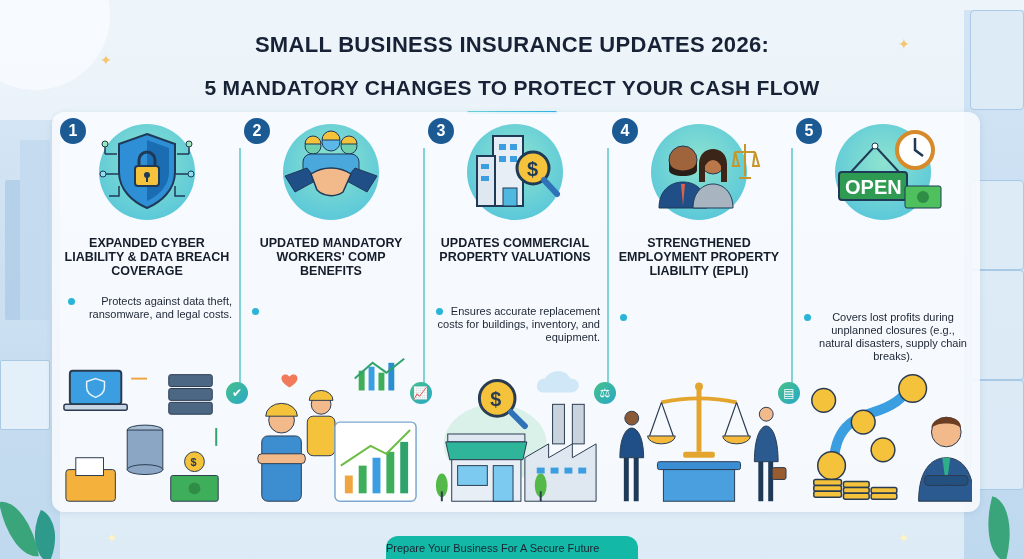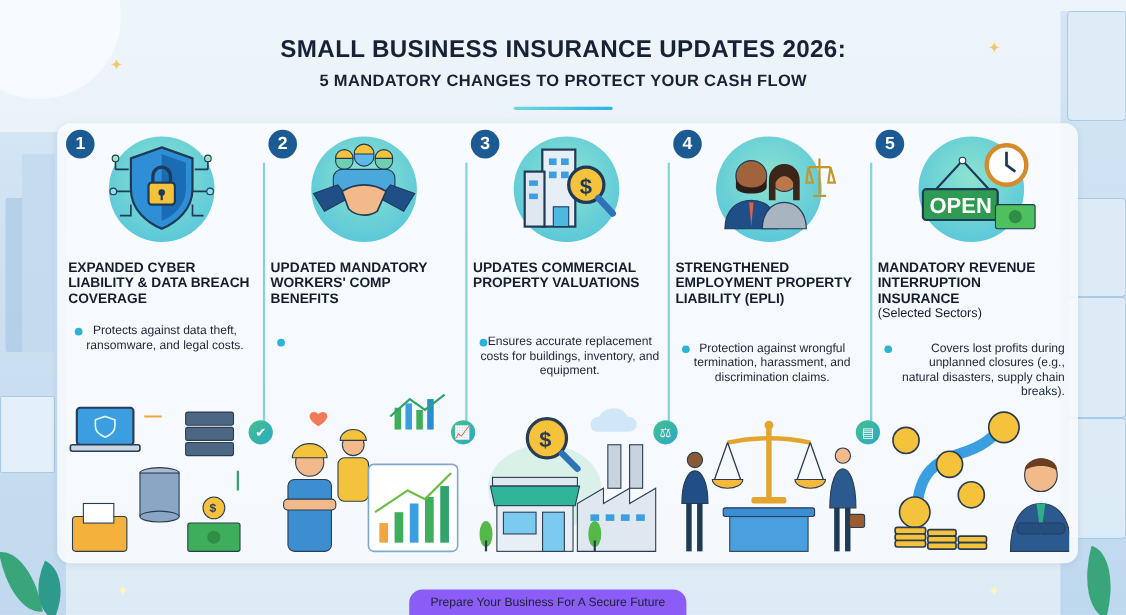--- a/index.html
+++ b/index.html
@@ -7,36 +7,36 @@
 body{font-family:"DejaVu Sans","Liberation Sans",sans-serif;background:linear-gradient(180deg,#eef5fa 0%,#e4f0f8 60%,#dcebf5 100%);position:relative;color:#15202e}
 .bg-left{position:absolute;left:0;top:120px;width:60px;height:439px;background:linear-gradient(180deg,#cfe2f3,#b8d4ec);opacity:.8}
 .bg-left .bld{position:absolute;background:#a9c8e6;border-radius:2px}
 .bg-right{position:absolute;right:0;top:10px;width:60px;height:549px;background:linear-gradient(180deg,#cfe3f4,#b9d5ed);opacity:.85}
 .bg-right .panel{position:absolute;left:6px;right:0;background:#dbeaf6;border:1px solid #9fc4e4;border-radius:4px}
 .sun{position:absolute;left:-40px;top:-60px;width:150px;height:150px;border-radius:50%;background:#f7fbfe;opacity:.9}
 .spark{position:absolute;color:#f4c56a;font-size:14px}
 .leaf{position:absolute;bottom:0;width:30px;height:60px;background:#3aa57a;border-radius:0 100% 0 100%}
 .title{position:absolute;left:0;right:0;top:30px;text-align:center;font-family:"Liberation Sans",sans-serif;font-weight:bold;color:#182236;letter-spacing:.3px}
 .title .t1{font-size:22px;line-height:30px}
-.title .t2{font-size:15px;line-height:28px;margin-top:0}
+.title .t2{font-size:21px;line-height:28px;margin-top:14px}
 .title .rule{width:90px;height:3px;border-radius:2px;margin:9px auto 0;background:linear-gradient(90deg,#6ed8d8,#2bb3e6)}
 .board{position:absolute;left:52px;top:112px;width:928px;height:400px;background:rgba(248,251,254,.88);border-radius:12px;box-shadow:0 1px 6px rgba(80,120,160,.15)}
 .card{position:absolute;top:0;width:186px;height:400px}
 .card .vline{position:absolute;left:1px;top:36px;width:2px;height:250px;background:#5cc6c9;opacity:.75}
 .num{position:absolute;left:6px;top:6px;width:26px;height:26px;border-radius:50%;background:#1c5a93;color:#fff;font-weight:bold;font-size:16px;display:flex;align-items:center;justify-content:center;font-family:"Liberation Sans",sans-serif}
 .icon-wrap{position:absolute;left:50%;top:12px;transform:translateX(-50%);width:96px;height:96px;border-radius:50%;background:radial-gradient(circle at 50% 40%,#8ee3cf,#4cc0dc)}
 .icon-wrap svg{position:absolute;left:0;top:0;width:96px;height:96px}
-.ctitle{position:absolute;left:8px;right:8px;top:124px;text-align:left;font-weight:bold;font-size:12.5px;line-height:14px;color:#161d2a;font-family:"Liberation Sans",sans-serif}
+.ctitle{position:absolute;left:8px;right:8px;top:124px;text-align:center;font-weight:bold;font-size:12.5px;line-height:14px;color:#161d2a;font-family:"Liberation Sans",sans-serif}
 .csub{font-weight:normal;font-size:11.5px;display:block}
-.cbody{position:absolute;left:14px;right:8px;font-size:11px;line-height:13px;color:#1d2533;text-align:center;font-family:"Liberation Sans",sans-serif}
+.cbody{position:absolute;left:14px;right:8px;font-size:11px;line-height:13px;color:#1d2533;text-align:right;font-family:"Liberation Sans",sans-serif}
 .cbody .dot{position:absolute;left:0;top:3px;width:7px;height:7px;border-radius:50%;background:#2ab4d8}
 .illus{position:absolute;left:4px;right:4px;bottom:4px;height:150px}
 .illus svg{width:100%;height:100%}
 .divicon{position:absolute;width:22px;height:22px;border-radius:50%;background:linear-gradient(135deg,#46c08a,#2aa8c8);display:flex;align-items:center;justify-content:center;color:#fff;font-size:12px;top:270px}
-.footer{position:absolute;left:372px;top:536px;width:252px;height:24px;border-radius:12px 12px 0 0;background:#8b5cf6;text-align:center;font-size:11px;line-height:24px;color:#1b2332;font-family:"Liberation Sans",sans-serif}
+.footer{position:absolute;left:386px;top:536px;width:252px;height:24px;border-radius:12px 12px 0 0;background:#14b8a6;text-align:left;font-size:11px;line-height:24px;color:#1b2332;font-family:"Liberation Sans",sans-serif}
 </style>
 </head>
 <body>
 
 <div class="sun"></div>
 <div class="bg-left">
   <div class="bld" style="left:5px;top:60px;width:30px;height:140px"></div>
   <div class="bld" style="left:20px;top:20px;width:30px;height:180px;background:#bcd6ee"></div>
   <div class="bld" style="left:0;top:240px;width:50px;height:70px;background:#e4f0fa;border:1px solid #9cc0e0"></div>
 </div>
@@ -220,21 +220,20 @@
         <path d="M48 40 c0-20 28-20 28 0 v18 h-6 v-16 c-4-8-12-8-16 0 v16 h-6z" fill="#3a2518"></path>
         <path d="M42 84 c0-16 10-24 20-24 s20 8 20 24z" fill="#a8b4c0" stroke="#1f3a57"></path>
         <g transform="translate(84,20)" stroke="#c7962a" stroke-width="2" fill="none">
           <path d="M10 0 v32 M0 8 h20 M-2 22 l2-14 l4 14z M18 22 l2-14 l4 14z M4 34 h12"></path>
         </g>
       </svg>
     </div>
     <div class="ctitle">STRENGTHENED EMPLOYMENT PROPERTY LIABILITY (EPLI)</div>
     <div class="cbody" style="top:199px">
       <span class="dot"></span>
-      <span>Protection against wrongful termination, harassment, and discrimination claims.</span>
     </div>
     <div class="illus">
       <svg viewBox="0 0 180 150">
         <path d="M90 30 v64" stroke="#e3a52e" stroke-width="5"></path>
         <circle cx="90" cy="28" r="4" fill="#e3a52e"></circle>
         <path d="M52 44 Q90 36 128 44" stroke="#e3a52e" stroke-width="4" fill="none"></path>
         <path d="M52 44 L40 78 M52 44 L64 78 M128 44 L116 78 M128 44 L140 78" stroke="#2a3c52" stroke-width="1.2"></path>
         <path d="M38 78 h28 a14 8 0 0 1 -28 0z" fill="#f5b93b" stroke="#2a3c52"></path>
         <path d="M114 78 h28 a14 8 0 0 1 -28 0z" fill="#f5b93b" stroke="#2a3c52"></path>
         <rect x="74" y="94" width="32" height="6" rx="2" fill="#e3a52e"></rect>
@@ -261,25 +260,21 @@
         <path d="M16 48 L40 22 L64 48" fill="none" stroke="#1f3a57" stroke-width="2"></path>
         <circle cx="40" cy="22" r="3" fill="#fff" stroke="#1f3a57"></circle>
         <rect x="4" y="48" width="68" height="28" rx="3" fill="#2f9a52" stroke="#1f3a57" stroke-width="2"></rect>
         <text x="10" y="70" font-size="20" font-weight="bold" fill="#fff" font-family="Liberation Sans,sans-serif">OPEN</text>
         <circle cx="80" cy="26" r="18" fill="#fff" stroke="#d68a2a" stroke-width="4"></circle>
         <path d="M80 14 v12 l8 6" stroke="#1f3a57" stroke-width="2.5" fill="none"></path>
         <rect x="70" y="62" width="36" height="22" rx="2" fill="#4fc05e" stroke="#1f3a57"></rect>
         <circle cx="88" cy="73" r="6" fill="#2f8d45"></circle>
       </svg>
     </div>
-    <div class="ctitle">
-      <span>MANDATORY REVENUE INTERRUPTION INSURANCE</span>
-      <span class="csub">(Selected Sectors)</span>
-    </div>
-    <div class="cbody" style="top:199px;text-align:right;left:14px;padding-left:14px">
+    <div class="cbody" style="top:199px;text-align:center;left:14px;padding-left:14px">
       <span class="dot"></span>
       <span>Covers lost profits during unplanned closures (e.g., natural disasters, supply chain breaks).</span>
     </div>
     <div class="illus">
       <svg viewBox="0 0 180 150">
         <path d="M40 110 C40 70 60 60 80 54 C100 48 110 40 118 28" fill="none" stroke="#3b9ee0" stroke-width="10"></path>
         <path d="M110 20 l16 2 l-6 14z" fill="#3b9ee0"></path>
         <g fill="#f5c23b" stroke="#2a3c52" stroke-width="1.5">
           <circle cx="30" cy="42" r="12"></circle>
             <circle cx="70" cy="64" r="12"></circle>

